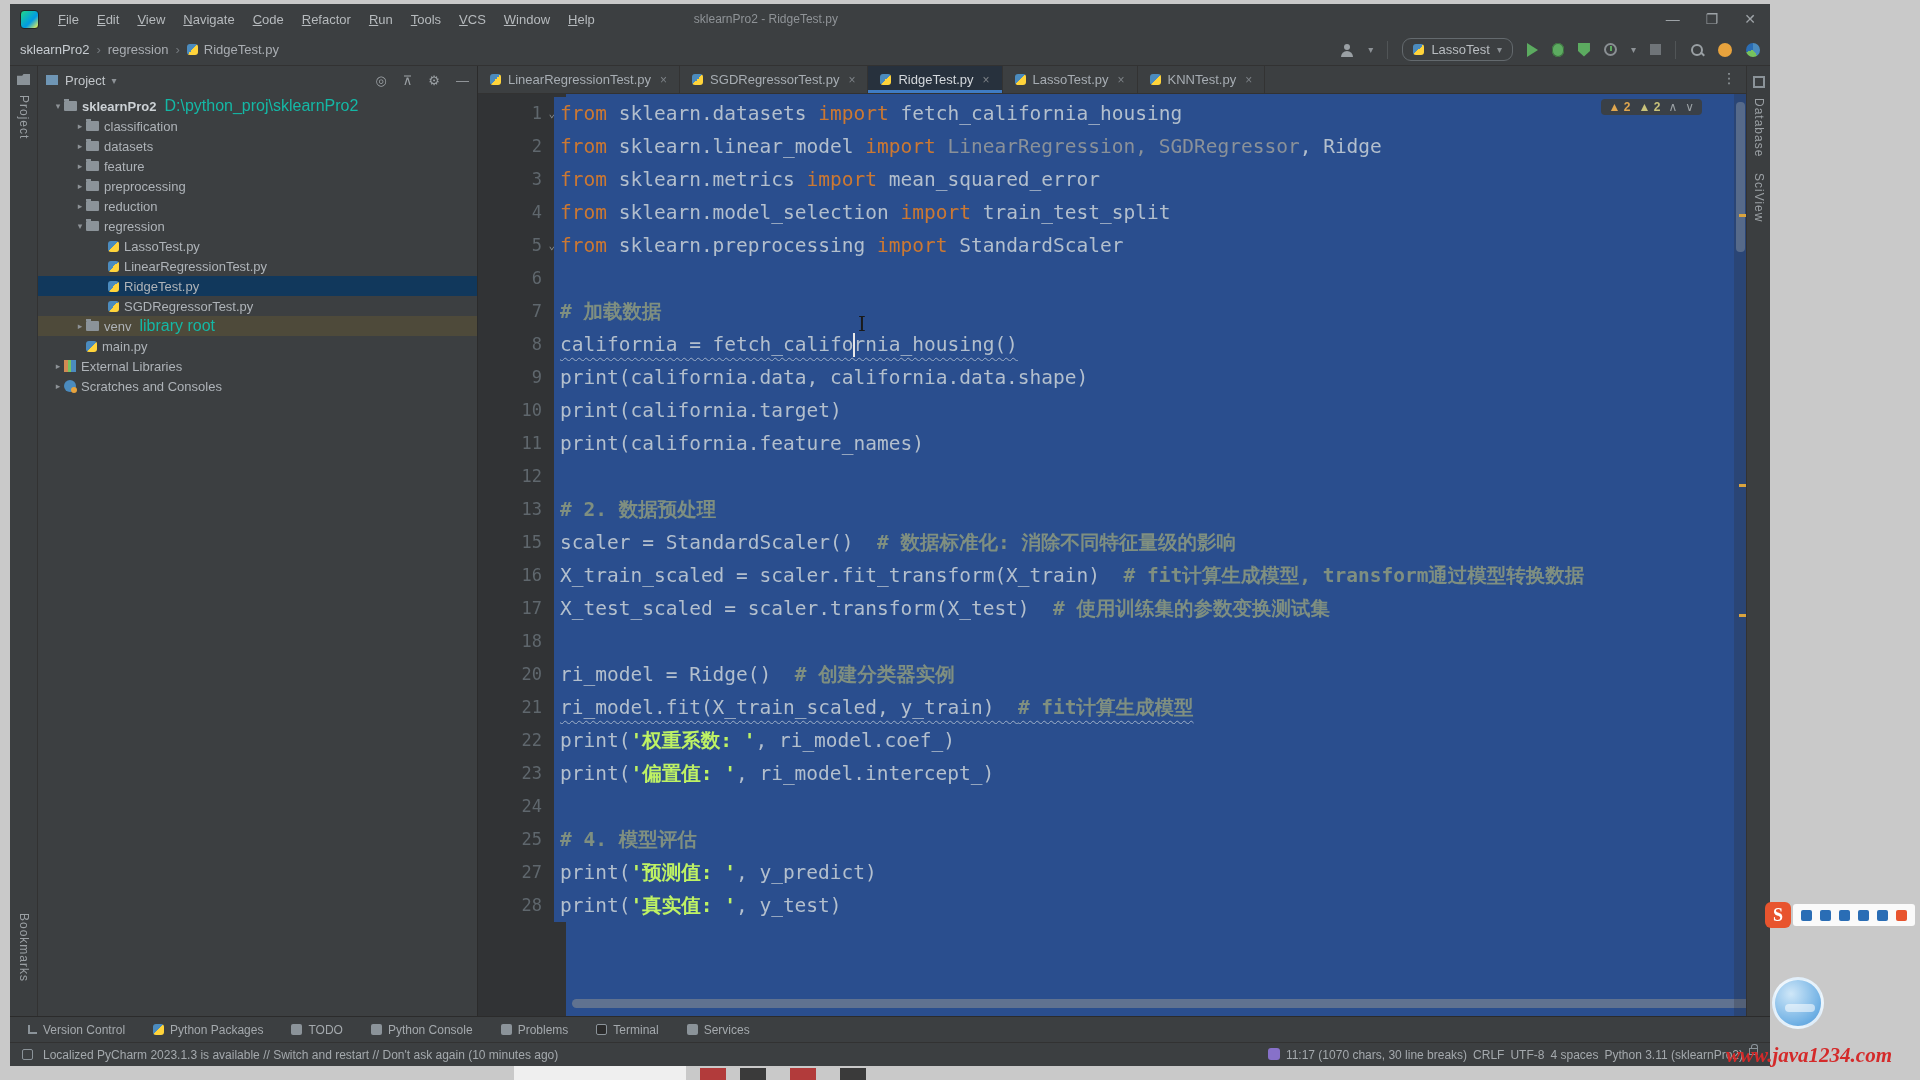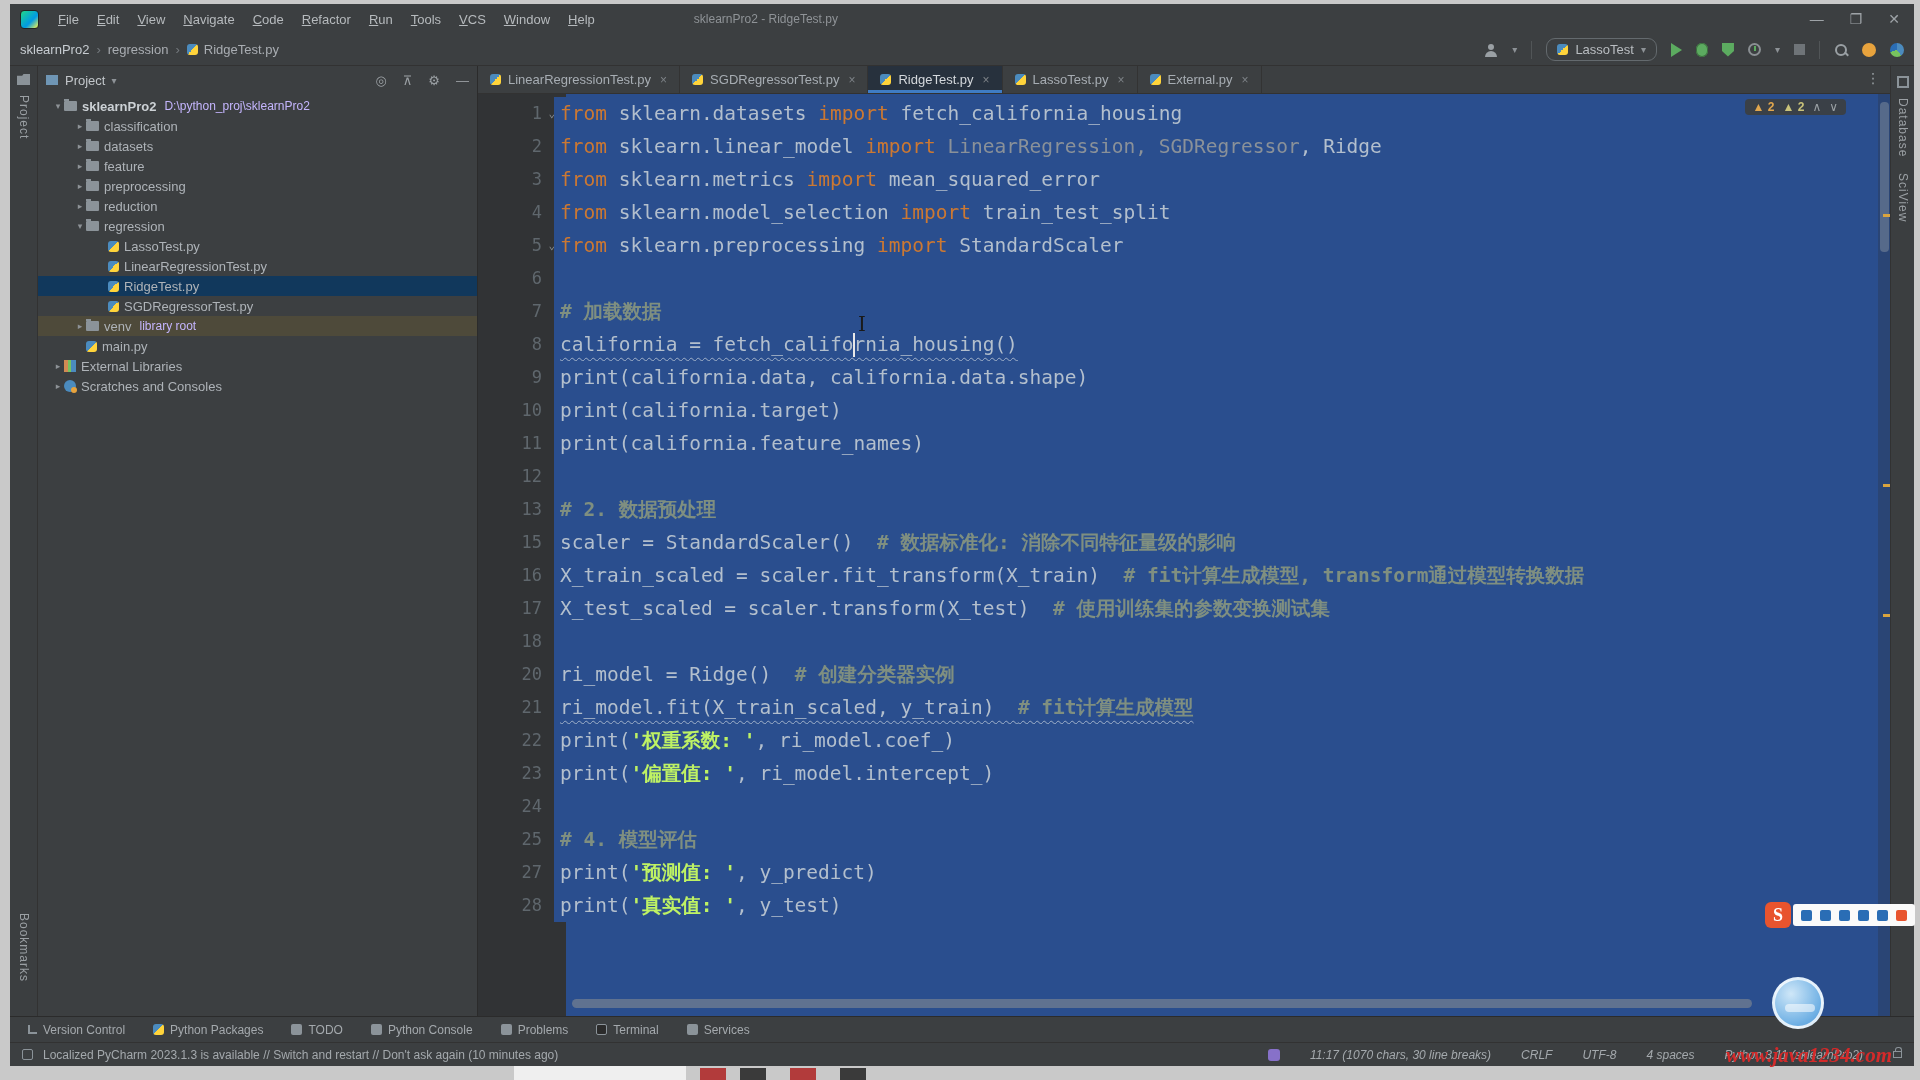--- a/index.html
+++ b/index.html
@@ -1,18 +1,18 @@
 <!DOCTYPE html>
 <html><head>
 <meta charset="utf-8">
 <style>
   * { margin:0; padding:0; box-sizing:border-box; }
   html,body { width:1920px; height:1080px; overflow:hidden; background:#c9c9c9;
               font-family:"Liberation Sans", sans-serif; }
-  #win { position:absolute; left:10px; top:4px; width:1904px; height:1062px;
+  #win { position:absolute; left:10px; top:4px; width:1760px; height:1062px;
          background:#3c3f41; display:flex; flex-direction:column; color:#a9adb2; }
 
   
   .titlebar { height:30px; display:flex; align-items:center; padding:0 6px; flex:none;
               background:#3c3f41; font-size:13px; }
   .app-logo { width:19px; height:19px; border-radius:4px; margin:0 10px 0 4px;
               background:linear-gradient(135deg,#21d789 0%,#009ae5 60%,#fcf84a 100%);
               border:1px solid #222; }
   .menu-item { display:inline-block; padding:3px 9px; color:#b6babd; cursor:default; }
   .menu-item::first-letter { text-decoration:underline; }
@@ -74,21 +74,21 @@
   .project-panel { width:440px; flex:none; background:#3c3f41; border-right:1px solid #2b2b2b;
                    display:flex; flex-direction:column; font-size:13px; }
   .panel-header { height:28px; display:flex; align-items:center; padding:0 8px; flex:none; }
   .panel-header .title { color:#c2c6ca; margin-right:6px; }
   .ph-icons { margin-left:auto; display:flex; gap:16px; color:#9ba0a4; font-size:13px; align-items:center;}
   .tree { flex:1; overflow:hidden; padding-top:2px; }
   .tree-row { height:20px; display:flex; align-items:center; white-space:nowrap; }
   .tree-row .arrow { width:12px; text-align:center; color:#8d9296; font-size:9px; flex:none; }
   .tree-row .lbl { margin-left:5px; color:#aeb3b8; }
   .tree-row .lbl.b { color:#ccd1d5; font-weight:bold; }
-  .tree-row .extra { margin-left:8px; color:#c4b5fd; font-size:12px; }
+  .tree-row .extra { margin-left:8px; color:#14b8a6; font-size:16px; }
   .tree-row.sel { background:#11385c; }
   .tree-row.hov { background:#4e4a3a; }
   .folder-icon { width:13px; height:10px; background:#8b9399; border-radius:1px; position:relative; flex:none;}
   .folder-icon::before { content:""; position:absolute; top:-2px; left:0; width:5px; height:2px; background:#8b9399; }
   .lib-icon { width:12px; height:12px; flex:none;
       background:linear-gradient(90deg,#d28b53 0 30%,#77c25e 30% 60%,#4b8bbe 60% 100%); }
   .scratch-icon { width:12px; height:12px; border-radius:50%; background:#4b8bbe; position:relative; flex:none;}
   .scratch-icon::after { content:""; position:absolute; right:-1px; bottom:-1px; width:6px; height:6px;
       border-radius:50%; background:#e8a33d; }
 
@@ -133,21 +133,21 @@
                  padding:0 18px; font-size:12px; color:#a4a9ad; border-top:1px solid #2b2b2b; }
   .tw { display:flex; align-items:center; gap:6px; }
   .tw-icon { width:11px; height:11px; background:#8b9399; border-radius:2px; }
   .tw-icon.vcs { background:none; border-left:2px solid #8b9399; border-bottom:2px solid #8b9399;
                  border-radius:0; width:9px; height:9px; }
   .tw-icon.term { background:#2b2b2b; border:1px solid #8b9399; }
   .statusbar { height:24px; flex:none; display:flex; align-items:center; font-size:12px;
                color:#a4a9ad; padding:0 12px; border-top:1px solid #323232; position:relative; }
   .sb-left { display:flex; align-items:center; gap:10px; }
   .sb-sq { width:11px; height:11px; border:1px solid #8b9399; border-radius:2px; }
-  .sb-right { margin-left:auto; display:flex; align-items:center; gap:30px;font-style:italic; }
+  .sb-right { margin-left:auto; display:flex; align-items:flex-start; gap:6px; }
   .ai-icon { width:12px; height:12px; border-radius:3px; background:#8771c9; }
   .lock { width:9px; height:7px; border:1px solid #8b9399; position:relative; }
   .lock::before { content:""; position:absolute; left:1px; top:-5px; width:5px; height:4px;
                   border:1px solid #8b9399; border-bottom:none; border-radius:3px 3px 0 0; }
 
   
   .watermark { position:absolute; right:28px; bottom:12px; z-index:30; color:#d42a2a;
                font-family:"Liberation Serif",serif; font-style:italic; font-weight:bold; font-size:21px; }
   .sogou { position:absolute; left:1765px; top:902px; z-index:25; display:flex; align-items:center; }
   .sogou .slogo { width:26px; height:26px; border-radius:6px; background:#e8542e; color:#fff;
@@ -326,21 +326,21 @@
               <span>RidgeTest.py</span>
               <span class="x">×</span>
             </div>
             <div class="tab">
               <span class="ic py-icon small"></span>
               <span>LassoTest.py</span>
               <span class="x">×</span>
             </div>
             <div class="tab">
               <span class="ic py-icon small"></span>
-              <span>External.py</span>
+              <span>KNNTest.py</span>
               <span class="x">×</span>
             </div>
           </div>
         <span class="tab-more">⋮</span>
       </div>
 
       <div class="code-viewport">
         <div class="code-pane" id="codepane">
             <div class="line"><span class="ln">1<span class="fold">⌄</span></span><span class="lc"><span class="segs"><span class="kw">from </span><span class="pl">sklearn.datasets </span><span class="kw">import </span><span class="pl">fetch_california_housing</span></span></span></div>
             <div class="line"><span class="ln">2</span><span class="lc"><span class="segs"><span class="kw">from </span><span class="pl">sklearn.linear_model </span><span class="kw">import </span><span class="dim">LinearRegression</span><span class="dim">, </span><span class="dim">SGDRegressor</span><span class="pl">, </span><span class="pl">Ridge</span></span></span></div>

